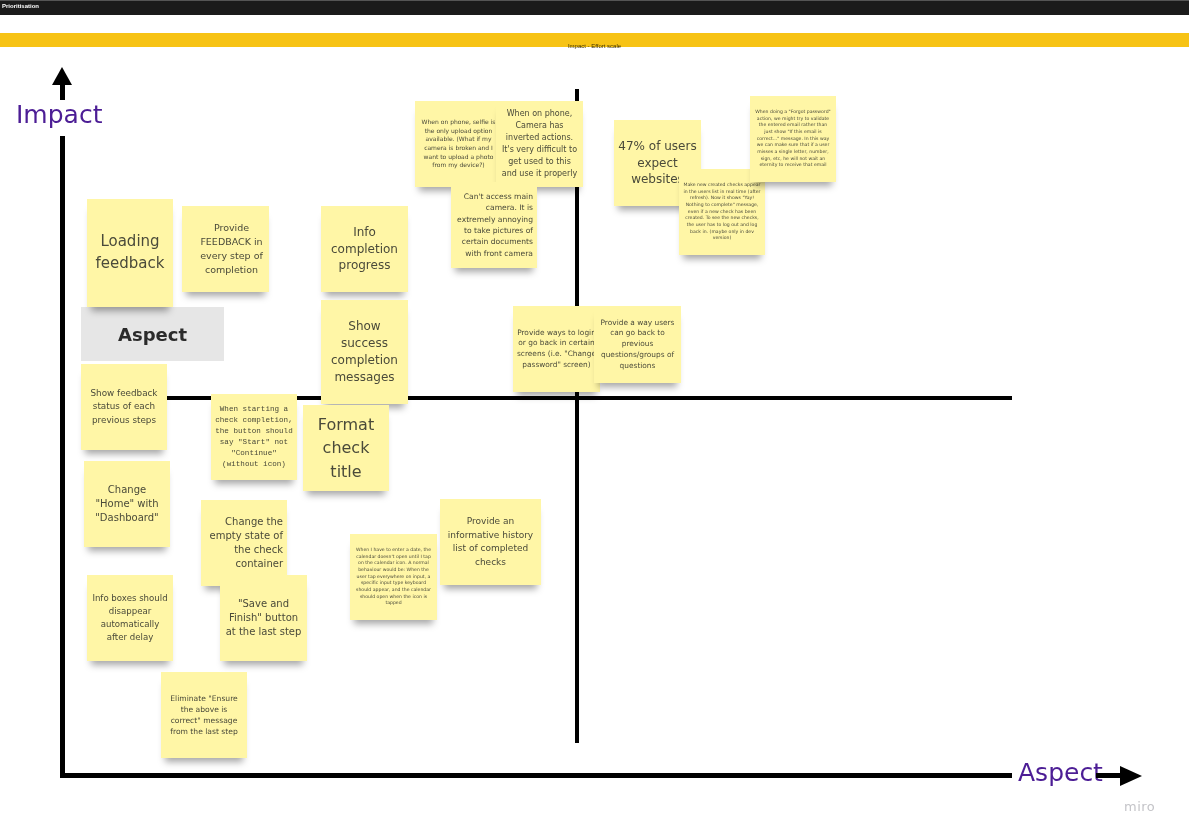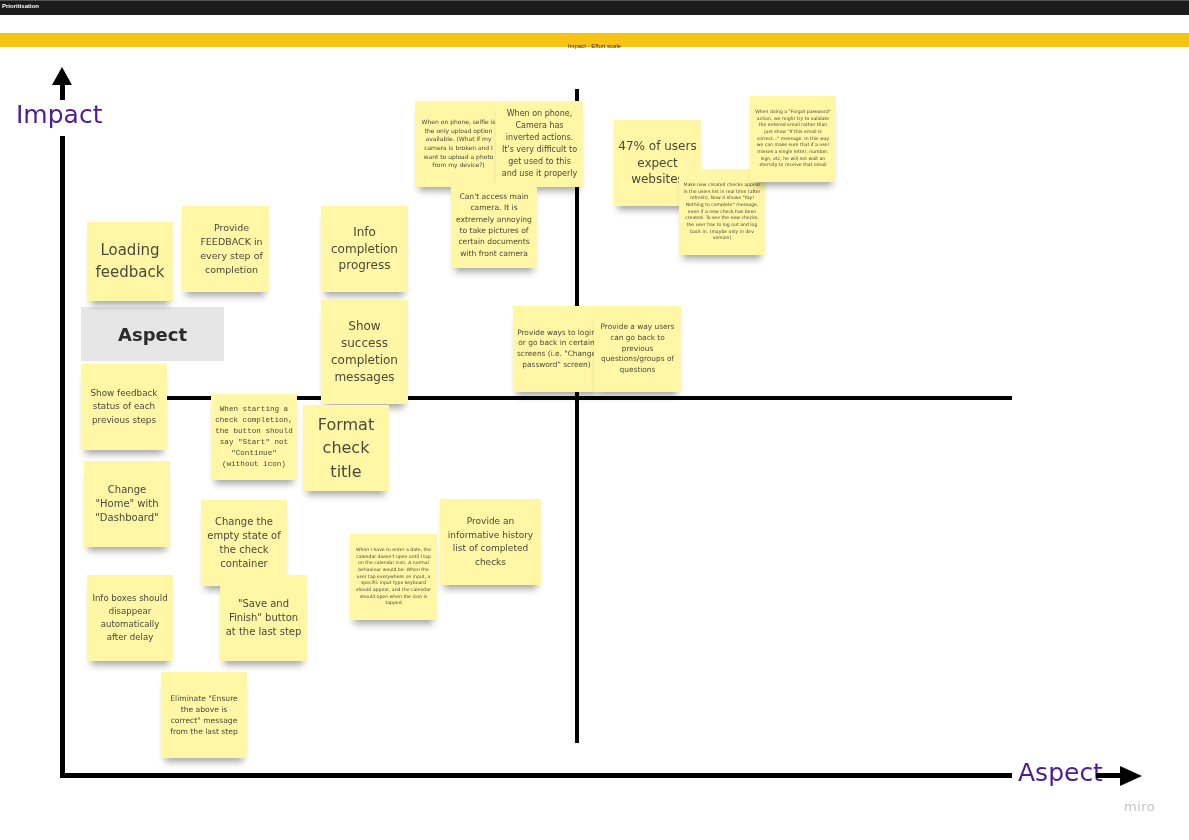--- a/index.html
+++ b/index.html
@@ -87,72 +87,72 @@
 <div class="axis-h"></div>
 <div class="axis-label effort-label">Aspect</div>
 <div class="axis-h-arrow-stem"></div>
 <div class="axis-h-arrow-head"></div>
 
 <div class="quad-v"></div>
 <div class="quad-h"></div>
 
 <div class="aspect">Aspect</div>
 
-<div class="sticky s-xl" style="left:87px;top:222px;width:86px;height:79px;align-items:center;">
+<div class="sticky s-xl" style="left:87px;top:199px;width:86px;height:108px;align-items:center;">
   <span>Loading feedback</span>
 </div>
 <div class="sticky s-sm" style="left:182px;top:206px;width:87px;height:86px;font-size:9.5px;padding-left:16px;">
   <span>Provide FEEDBACK in every step of completion</span>
 </div>
 <div class="sticky s-lg" style="left:321px;top:206px;width:87px;height:86px;">
   <span>Info completion progress</span>
 </div>
 <div class="sticky s-lg" style="left:321px;top:300px;width:87px;height:104px;">
   <span>Show success completion messages</span>
 </div>
 <div class="sticky s-xs" style="left:415px;top:101px;width:87px;height:86px;">
   <span>When on phone, selfie is the only upload option available. (What if my camera is broken and I want to upload a photo from my device?)</span>
 </div>
 <div class="sticky s-sm" style="left:496px;top:101px;width:87px;height:86px;font-size:8px;">
   <span>When on phone, Camera has inverted actions. It's very difficult to get used to this and use it properly</span>
 </div>
-<div class="sticky s-sm" style="left:451px;top:182px;width:86px;height:86px;font-size:7.6px;">
+<div class="sticky s-sm" style="left:451px;top:182px;width:86px;height:86px;font-size:7.6px;text-align:right;">
   <span>Can't access main camera. It is extremely annoying to take pictures of certain documents with front camera</span>
 </div>
 
 <div class="sticky s-lg" style="left:614px;top:120px;width:87px;height:86px;">
   <span>47% of users expect websites</span>
 </div>
 <div class="sticky s-xxs" style="left:679px;top:169px;width:86px;height:86px;">
   <span>Make new created checks appear in the users list in real time (after refresh). Now it shows "Yay! Nothing to complete" message, even if a new check has been created. To see the new checks, the user has to log out and log back in. (maybe only in dev version)</span>
 </div>
 <div class="sticky s-xxs" style="left:750px;top:96px;width:86px;height:86px;">
   <span>When doing a "Forgot password" action, we might try to validate the entered email rather than just show "If this email is correct..." message. In this way we can make sure that if a user misses a single letter, number, sign, etc, he will not wait an eternity to receive that email</span>
 </div>
 
 <div class="sticky s-xs" style="left:513px;top:306px;width:87px;height:86px;font-size:7.4px;">
   <span>Provide ways to login or go back in certain screens (i.e. "Change password" screen)</span>
 </div>
-<div class="sticky s-xs" style="left:594px;top:306px;width:87px;height:86px;font-size:7.4px;">
+<div class="sticky s-xs" style="left:594px;top:306px;width:87px;height:77px;font-size:7.4px;">
   <span>Provide a way users can go back to previous questions/groups of questions</span>
 </div>
 
 <div class="sticky s-sm" style="left:81px;top:364px;width:86px;height:86px;font-size:8.8px;">
   <span>Show feedback status of each previous steps</span>
 </div>
 <div class="sticky s-xs" style="left:211px;top:394px;width:86px;height:86px;font-size:7.6px;font-family:Liberation Mono, monospace;">
   <span>When starting a check completion, the button should say "Start" not "Continue" (without icon)</span>
 </div>
 <div class="sticky s-xl" style="left:303px;top:405px;width:86px;height:86px;font-size:16px;">
   <span>Format check title</span>
 </div>
 <div class="sticky s-md" style="left:84px;top:461px;width:86px;height:86px;">
   <span>Change "Home" with "Dashboard"</span>
 </div>
-<div class="sticky s-md" style="left:201px;top:500px;width:86px;height:86px;">
+<div class="sticky s-md" style="left:201px;top:500px;width:86px;height:86px;text-align:right;">
   <span>Change the empty state of the check container</span>
 </div>
 <div class="sticky s-xxs" style="left:350px;top:534px;width:87px;height:86px;">
   <span>When I have to enter a date, the calendar doesn't open until I tap on the calendar icon. A normal behaviour would be: When the user tap everywhere on input, a specific input type keyboard should appear, and the calendar should open when the icon is tapped</span>
 </div>
 <div class="sticky s-sm" style="left:440px;top:499px;width:101px;height:86px;font-size:9px;">
   <span>Provide an informative history list of completed checks</span>
 </div>
 <div class="sticky s-sm" style="left:87px;top:575px;width:86px;height:86px;font-size:8.6px;align-items:center;">
   <span>Info boxes should disappear automatically after delay</span>

